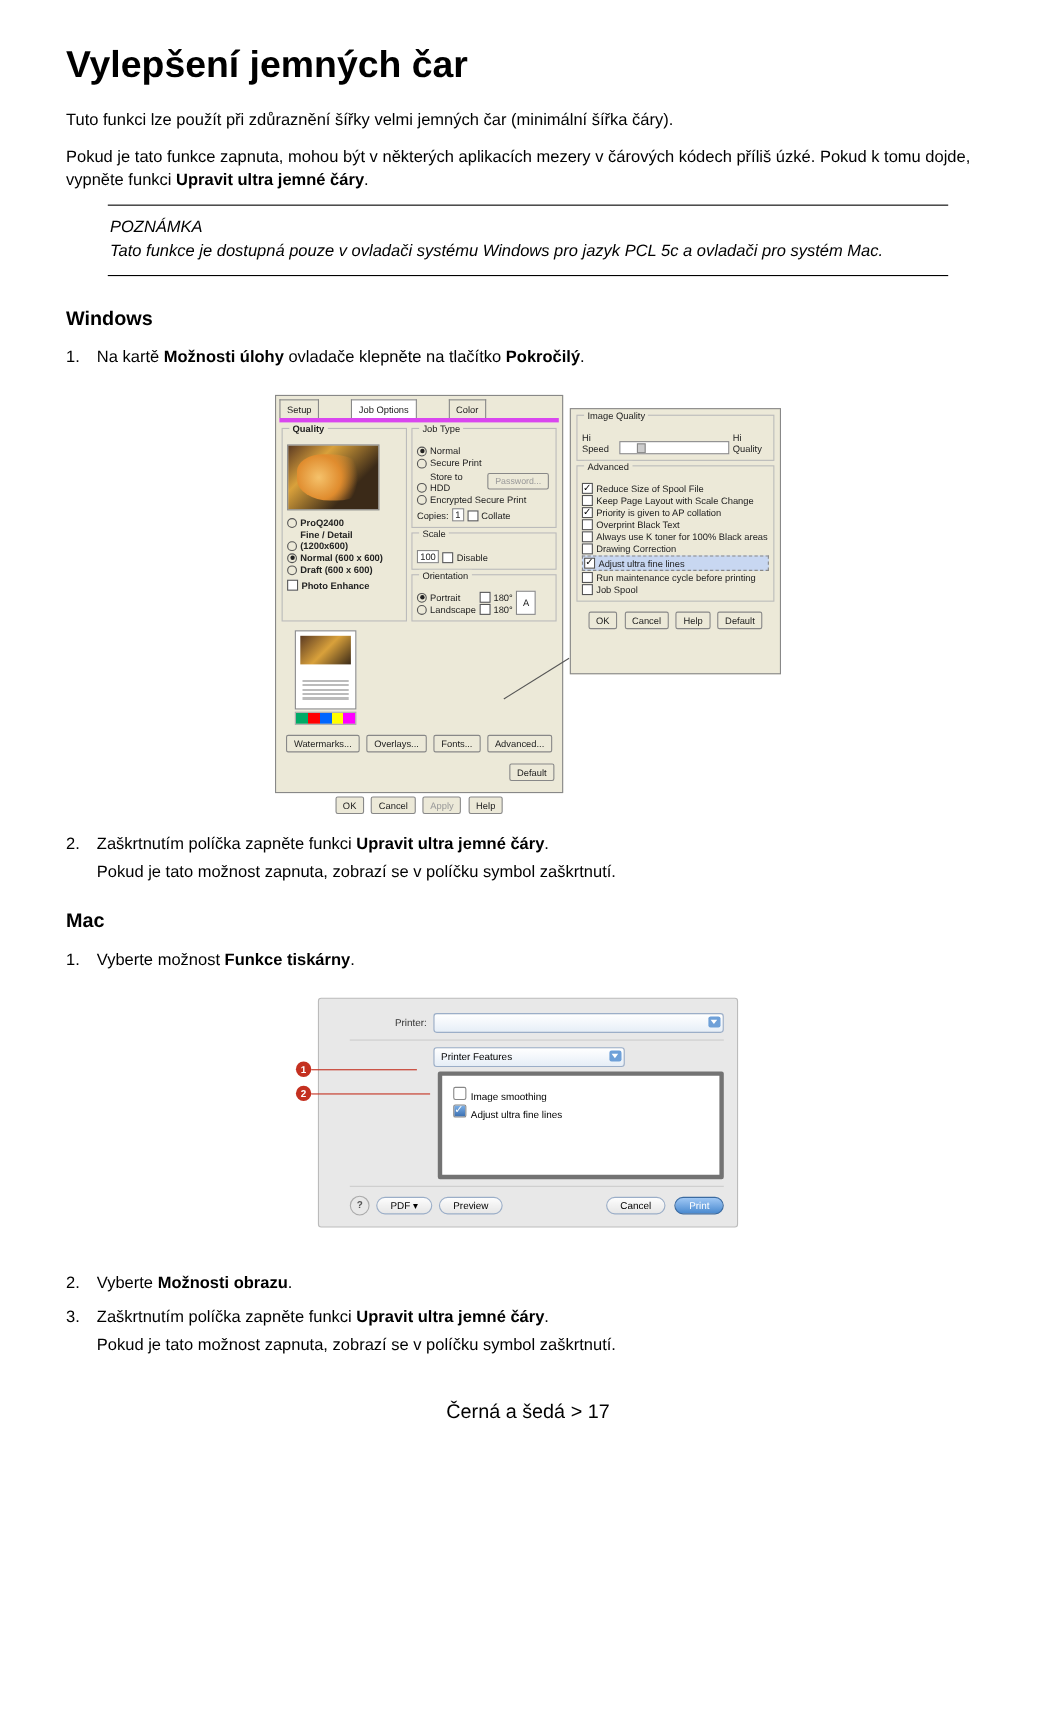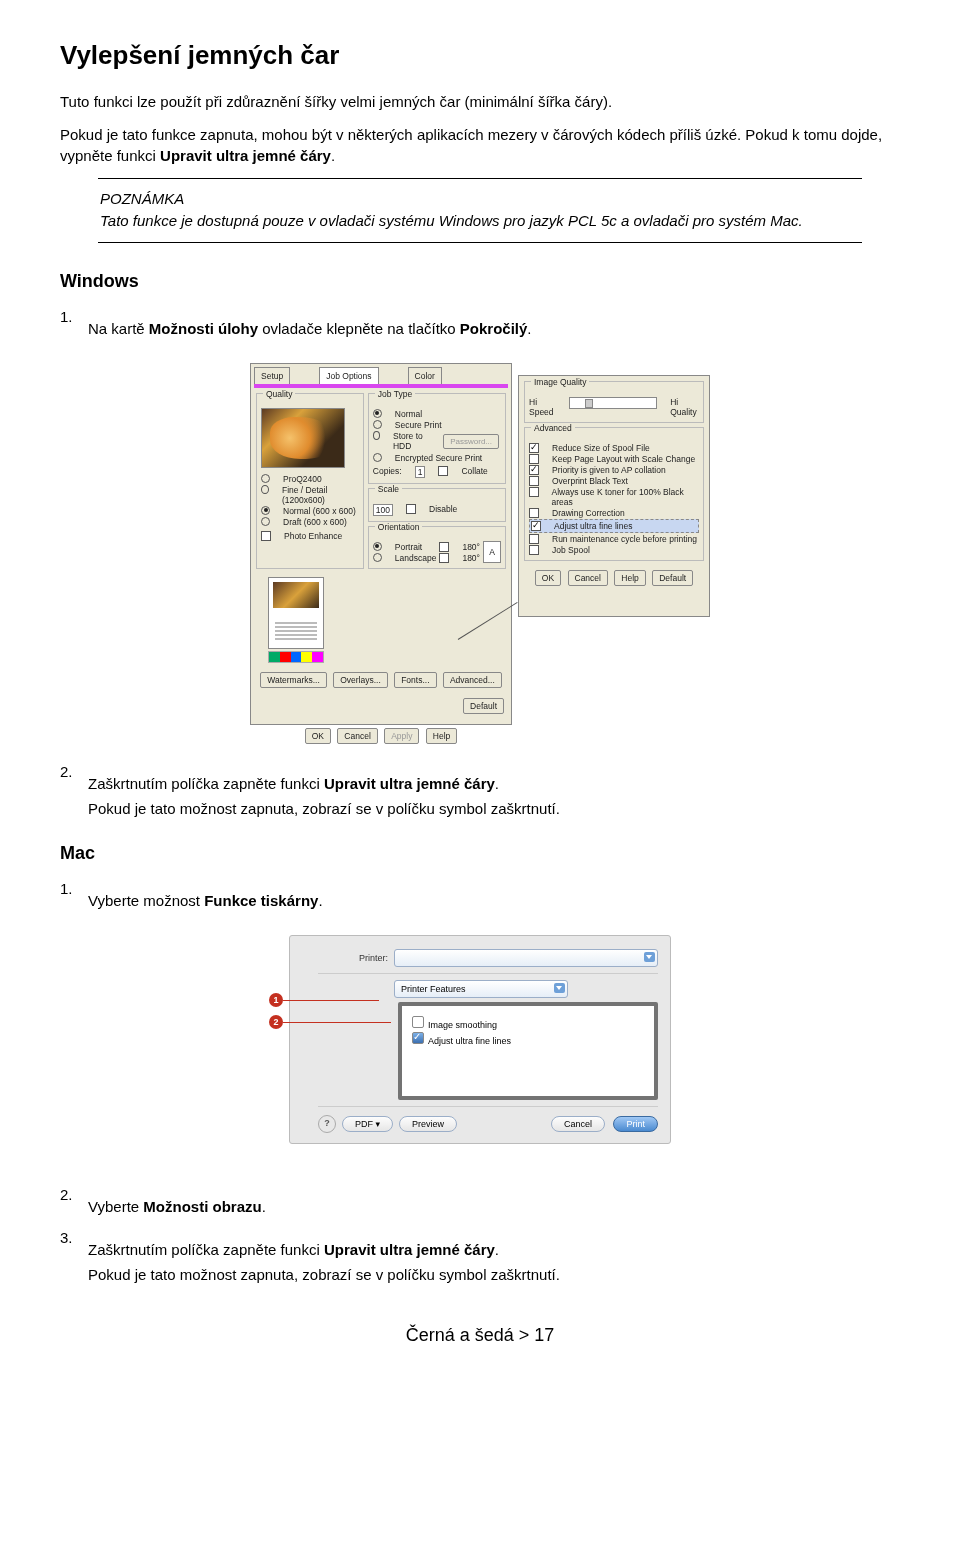--- a/index.html
+++ b/index.html
@@ -5,21 +5,21 @@
   body {
     font-family: Arial, Helvetica, sans-serif;
     font-size: 15px;
     color: #000;
     background: #fff;
     margin: 0;
     padding: 40px 60px 30px 60px;
     width: 840px;
   }
   h1 {
-    font-size: 26px;
+    font-size: 34px;
     font-weight: bold;
     margin: 0 0 20px 0;
   }
   h2 {
     font-size: 18px;
     font-weight: bold;
     margin: 0 0 14px 0;
   }
   p { margin: 0 0 12px 0; line-height: 1.4; }
   .bold-inline { font-weight: bold; }
@@ -28,21 +28,21 @@
     border-top: 1px solid #000;
     border-bottom: 1px solid #000;
     padding: 10px 2px 10px 2px;
     font-style: italic;
     line-height: 1.35;
   }
   .note-title { font-style: italic; display: block; margin-bottom: 2px; }
   ol.steps { margin: 0 0 24px 0; padding: 0; list-style: none; }
   ol.steps > li { display: flex; margin-bottom: 10px; line-height: 1.4; }
   ol.steps > li .num { width: 28px; flex-shrink: 0; }
-  ol.steps > li .body { flex: 1; margin-top: 12px; }
+  ol.steps > li .body { flex: 1; }
   ol.steps > li .body p { margin: 4px 0 0 0; }
   .screenshot-wrap {
     display: flex;
     justify-content: center;
     margin: 8px 0 36px 0;
   }
   
   .win-dialog {
     display: flex;
     gap: 6px;
@@ -71,21 +71,21 @@
     position: relative;
     overflow: hidden;
   }
   .thumb::after{
     content:"";
     position:absolute;
     inset:8px;
     background: radial-gradient(circle at 30% 50%, #f5c26b 0%, #e08c2e 40%, transparent 70%);
     border-radius: 40% 60% 50% 50%;
   }
-  .opt-line { display: flex; align-items: flex-start; gap: 13px; margin: 1px 0; }
+  .opt-line { display: flex; align-items: flex-end; gap: 3px; margin: 1px 0; }
   .radio { width: 7px; height: 7px; border: 1px solid #555; border-radius: 50%; display: inline-block; position: relative; }
   .radio.checked::after{content:"";position:absolute;inset:1.5px;background:#222;border-radius:50%;}
   .chk { width: 8px; height: 8px; border: 1px solid #555; background: #fff; display: inline-block; position: relative; }
   .chk.checked::after{content:"";position:absolute;left:0;top:-2px;font-size:9px;color:#000;}
   .chk.checked::after{content:"✓";}
   .mini-btn { border: 1px solid #888; padding: 2px 6px; background: #ece9d8; display: inline-block; margin: 3px 2px; border-radius: 2px; }
   .row-btns { text-align: center; }
   .sel { border: 1px solid #888; background: #fff; padding: 0 2px; display:inline-block;}
   .slider { border: 1px solid #888; background: #fff; height: 10px; width: 110px; position: relative; display:inline-block;}
   .slider::after{content:"";position:absolute;left:15px;top:1px;width:6px;height:7px;background:#ccc;border:1px solid #888;}
@@ -209,21 +209,21 @@
 
     <div class="win-pane win-left">
       <div class="tabs">
         <span class="tab">Setup</span>
         <span class="tab active">Job Options</span>
         <span class="tab">Color</span>
       </div>
       <div class="inner">
         <div style="display:flex; gap:4px;">
 
-          <div class="groupbox" style="width:104px;">
+          <div class="groupbox" style="width:104px;font-weight:bold;">
             <span class="gtitle">Quality</span>
             <span class="thumb"></span>
             <div style="margin-top:4px;">
               <div class="opt-line">
                   <span class="radio"></span>
                   <span>ProQ2400</span>
                 </div>
               <div class="opt-line">
                   <span class="radio"></span>
                   <span>Fine / Detail (1200x600)</span>

